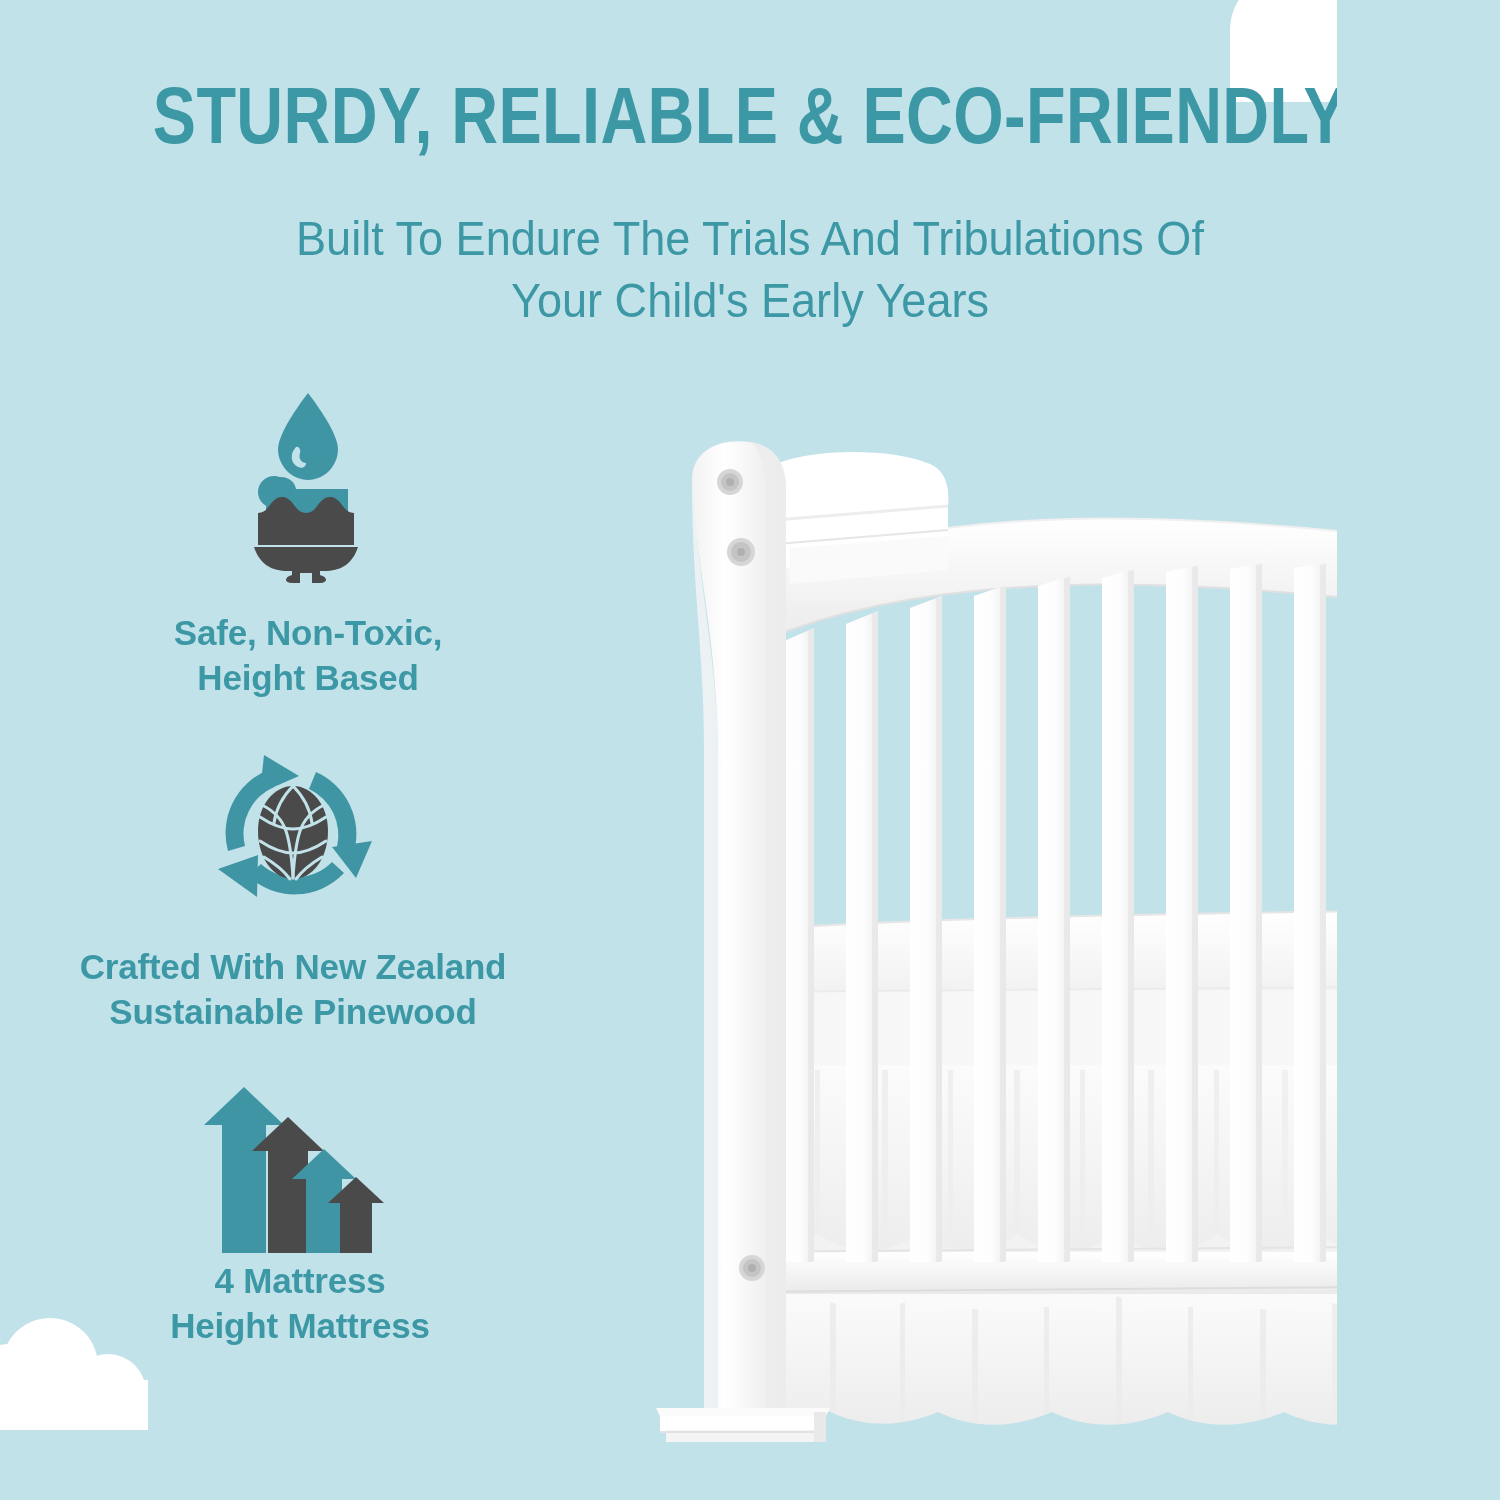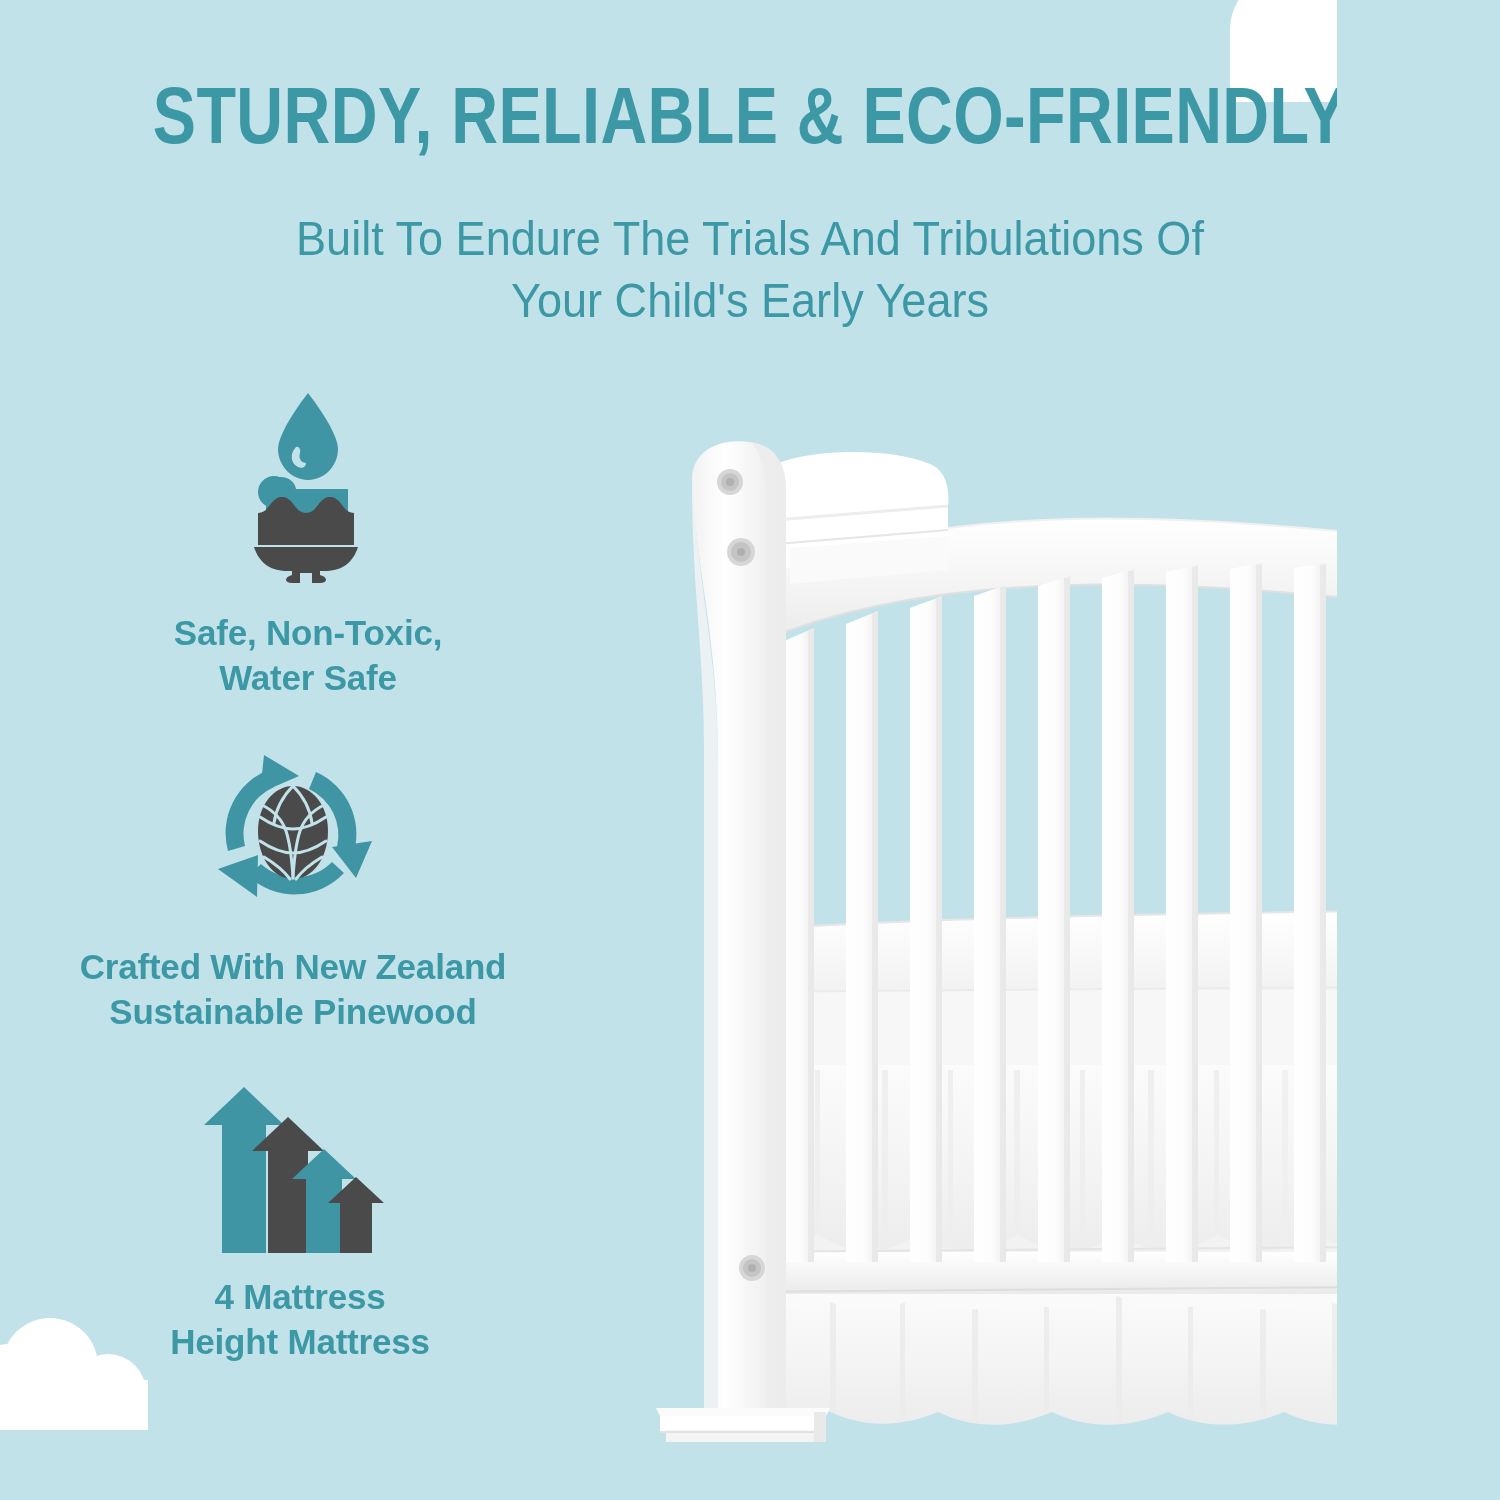--- a/index.html
+++ b/index.html
@@ -53,21 +53,21 @@
   #feat-paint{left:18px;top:385px;width:580px;}
   #feat-paint .icon-wrap{width:160px;height:198px;}
   #feat-paint .cap{margin-top:28px;}
 
   #feat-wood{left:-12px;top:745px;width:610px;}
   #feat-wood .icon-wrap{width:178px;height:175px;}
   #feat-wood .cap{margin-top:25px;}
 
   #feat-mattress{left:10px;top:1085px;width:580px;}
   #feat-mattress .icon-wrap{width:200px;height:168px;}
-  #feat-mattress .cap{margin-top:22px;}
+  #feat-mattress .cap{margin-top:6px;}
 
   
   .crib{position:absolute;left:600px;top:420px;width:900px;height:1025px;}
   .crib svg{display:block;}
 </style>
 </head>
 <body>
 
 <div class="stage">
 
@@ -122,21 +122,21 @@
                  L126 160 L30 160 Z" fill="#4a4a4a"></path>
 
         <path d="M26 162 L130 162 C124 180 112 186 96 186 L60 186 C44 186 32 180 26 162 Z" fill="#4a4a4a"></path>
 
         <path d="M64 184 L92 184 L92 190 C100 192 100 198 92 198 L64 198 C56 198 56 192 64 190 Z" fill="#4a4a4a"></path>
         <rect x="72" y="188" width="12" height="11" fill="#c2e2ea"></rect>
       </svg>
     </div>
     <div class="cap">
       <div>Safe, Non-Toxic,</div>
-      <div>Water Safe</div>
+      <div>Height Based</div>
     </div>
   </div>
 
   <div class="feature" id="feat-wood">
     <div class="icon-wrap">
       <svg viewBox="0 0 178 175" width="178" height="175" aria-hidden="true">
         <g fill="#3f95a3">
 
           <path d="M24 106
                    A68 68 0 0 1 64 25

